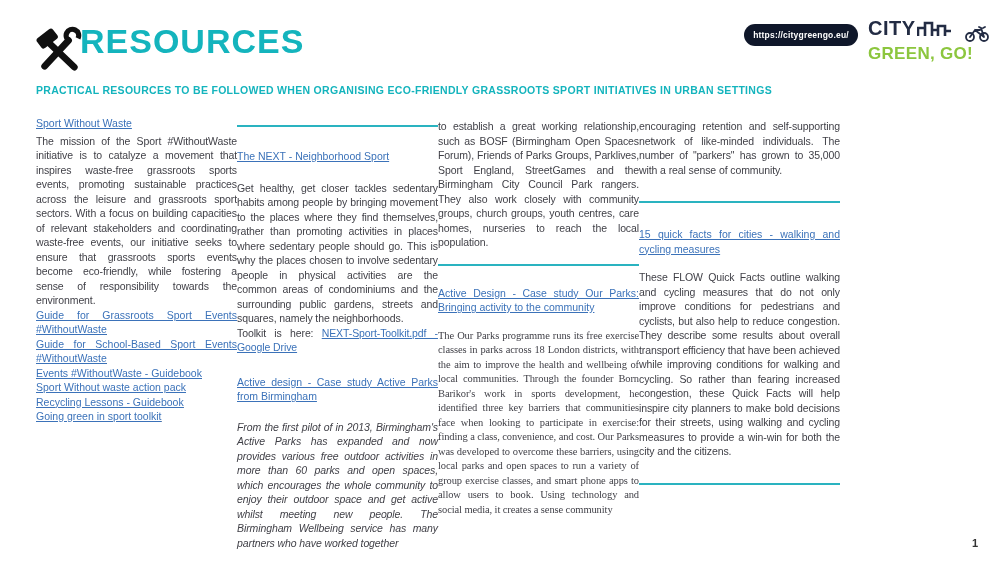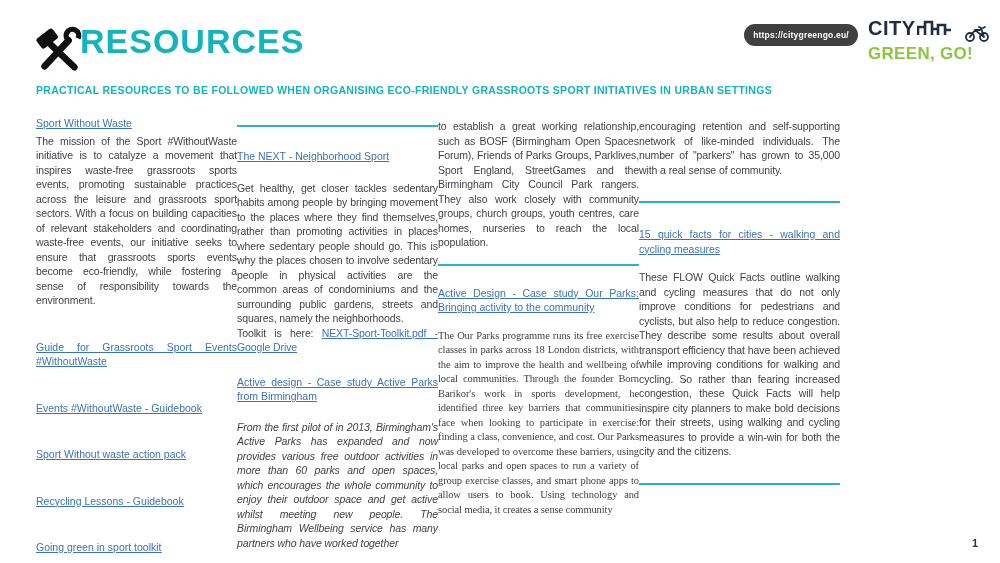--- a/index.html
+++ b/index.html
@@ -10,47 +10,47 @@
     color:#3f3f46;
   }
   
   .hdr-icon{position:absolute;left:36px;top:26px;width:46px;height:46px;}
   .page-title{
     position:absolute;left:80px;top:22px;
     font-size:34px;font-weight:800;letter-spacing:1px;color:#14b4bd;
   }
   .url-pill{
     position:absolute;left:744px;top:24px;width:114px;height:22px;
-    background:#404040;border-radius:12px;border:none;
+    background:#0f172a;border-radius:12px;border:none;
     display:flex;align-items:center;justify-content:center;
     color:#ffffff;font-size:8.5px;font-weight:700;letter-spacing:.2px;
     font-family:inherit;cursor:pointer;
   }
   .logo{position:absolute;left:868px;top:18px;width:120px;line-height:1;}
-  .logo-top{display:flex;align-items:flex-start;}
+  .logo-top{display:flex;align-items:center;}
   .logo-city{font-size:20px;font-weight:800;color:#232c44;letter-spacing:.5px;}
   .logo-skyline{margin-left:1px;margin-bottom:1px;}
   .logo-green{font-size:17px;font-weight:800;color:#8cc63e;letter-spacing:.3px;margin-top:7px;}
   .logo-bike{position:absolute;right:-2px;top:6px;}
   .subtitle{
     position:absolute;left:36px;top:84px;width:930px;
     font-size:10.5px;font-weight:700;color:#14b4bd;letter-spacing:.3px;
   }
   
   .cols{position:absolute;left:36px;top:116px;width:906px;display:flex;}
   .col{width:201px;flex:none;}
   .para{
     font-size:10.5px;line-height:14.5px;text-align:justify;
     margin:0;color:#3f3f46;letter-spacing:-0.1px;
   }
   a.link{color:#3b72b9;text-decoration:underline;cursor:pointer;}
   .link-block{
     font-size:10.5px;line-height:14.5px;text-align:justify;margin:0;
   }
-  .link-block.mt{margin-top:32px;text-decoration:underline;}
+  .link-block.mt{margin-top:0;text-decoration:underline;}
   .divider{height:2px;background:#2ab3c0;border:none;margin:0;}
   .inline-label{color:#3f3f46;}
   
   .c1-para{margin-top:3px;}
   .c2-divider{margin-top:9px;}
   .c2-head{margin-top:22px;}
   .c2-para1{margin-top:17px;}
   .c2-head2{margin-top:20px;}
   .c2-para2{margin-top:16px;font-style:italic;}
   .c3-divider{margin-top:14px;margin-bottom:0;}
@@ -100,20 +100,21 @@
 </div>
 
 <div class="subtitle">PRACTICAL RESOURCES TO BE FOLLOWED WHEN ORGANISING ECO-FRIENDLY GRASSROOTS SPORT INITIATIVES IN URBAN SETTINGS</div>
 
 <div class="cols">
 
   <div class="col">
     <p class="link-block"><a class="link">Sport Without Waste</a></p>
     <p class="para c1-para">The mission of the Sport #WithoutWaste initiative is to catalyze a movement that inspires waste-free grassroots sports events, promoting sustainable practices across the leisure and grassroots sport sectors. With a focus on building capacities of relevant stakeholders and coordinating waste-free events, our initiative seeks to ensure that grassroots sports events become eco-friendly, while fostering a sense of responsibility towards the environment.</p>
     <p class="link-block mt"><a class="link">Guide for Grassroots Sport Events #WithoutWaste</a></p>
+    <p class="link-block mt"><a class="link">Guide for School-Based Sport Events #WithoutWaste</a></p>
     <p class="link-block mt"><a class="link">Events #WithoutWaste - Guidebook</a></p>
     <p class="link-block mt"><a class="link">Sport Without waste action pack</a></p>
     <p class="link-block mt"><a class="link">Recycling Lessons - Guidebook</a></p>
     <p class="link-block mt"><a class="link">Going green in sport toolkit</a></p>
   </div>
 
   <div class="col">
     <hr class="divider c2-divider">
     <p class="link-block c2-head"><a class="link">The NEXT - Neighborhood Sport</a></p>
     <p class="para c2-para1">Get healthy, get closer tackles sedentary habits among people by bringing movement to the places where they find themselves, rather than promoting activities in places where sedentary people should go. This is why the places chosen to involve sedentary people in physical activities are the common areas of condominiums and the surrounding public gardens, streets and squares, namely the neighborhoods.</p>

